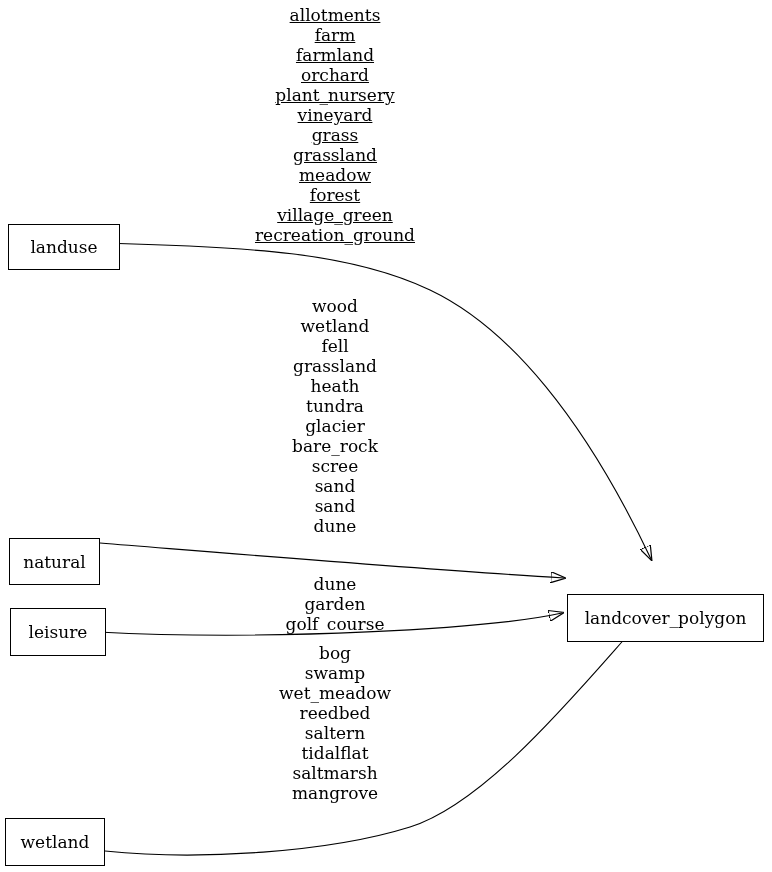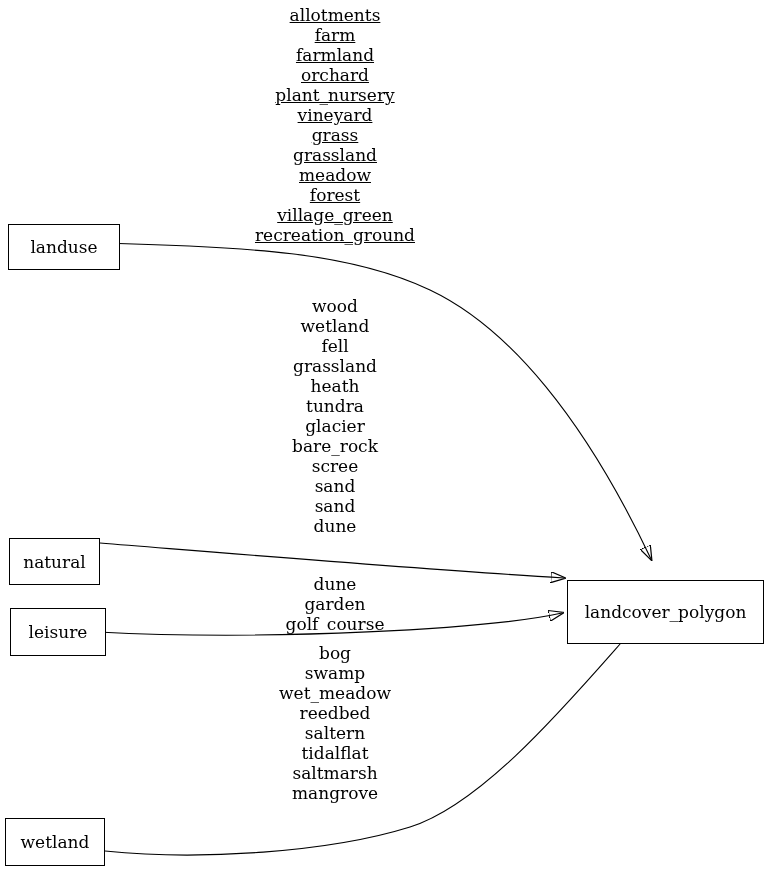--- a/index.html
+++ b/index.html
@@ -75,21 +75,21 @@
   </div>
 
   <div class="node" style="left:10px; top:608px; width:96px; height:48px;">
     <span>leisure</span>
   </div>
 
   <div class="node" style="left:5px; top:818px; width:100px; height:48px;">
     <span>wetland</span>
   </div>
 
-  <div class="node" style="left:567px; top:580px; width:197px; height:64px;">
+  <div class="node" style="left:567px; top:594px; width:197px; height:48px;">
     <span>landcover_polygon</span>
   </div>
 
   <div class="edge-label" style="left:210px; top:5px;text-decoration:underline;">
     <div class="ln">allotments</div>
     <div class="ln">farm</div>
     <div class="ln">farmland</div>
     <div class="ln">orchard</div>
     <div class="ln">plant_nursery</div>
     <div class="ln">vineyard</div>

